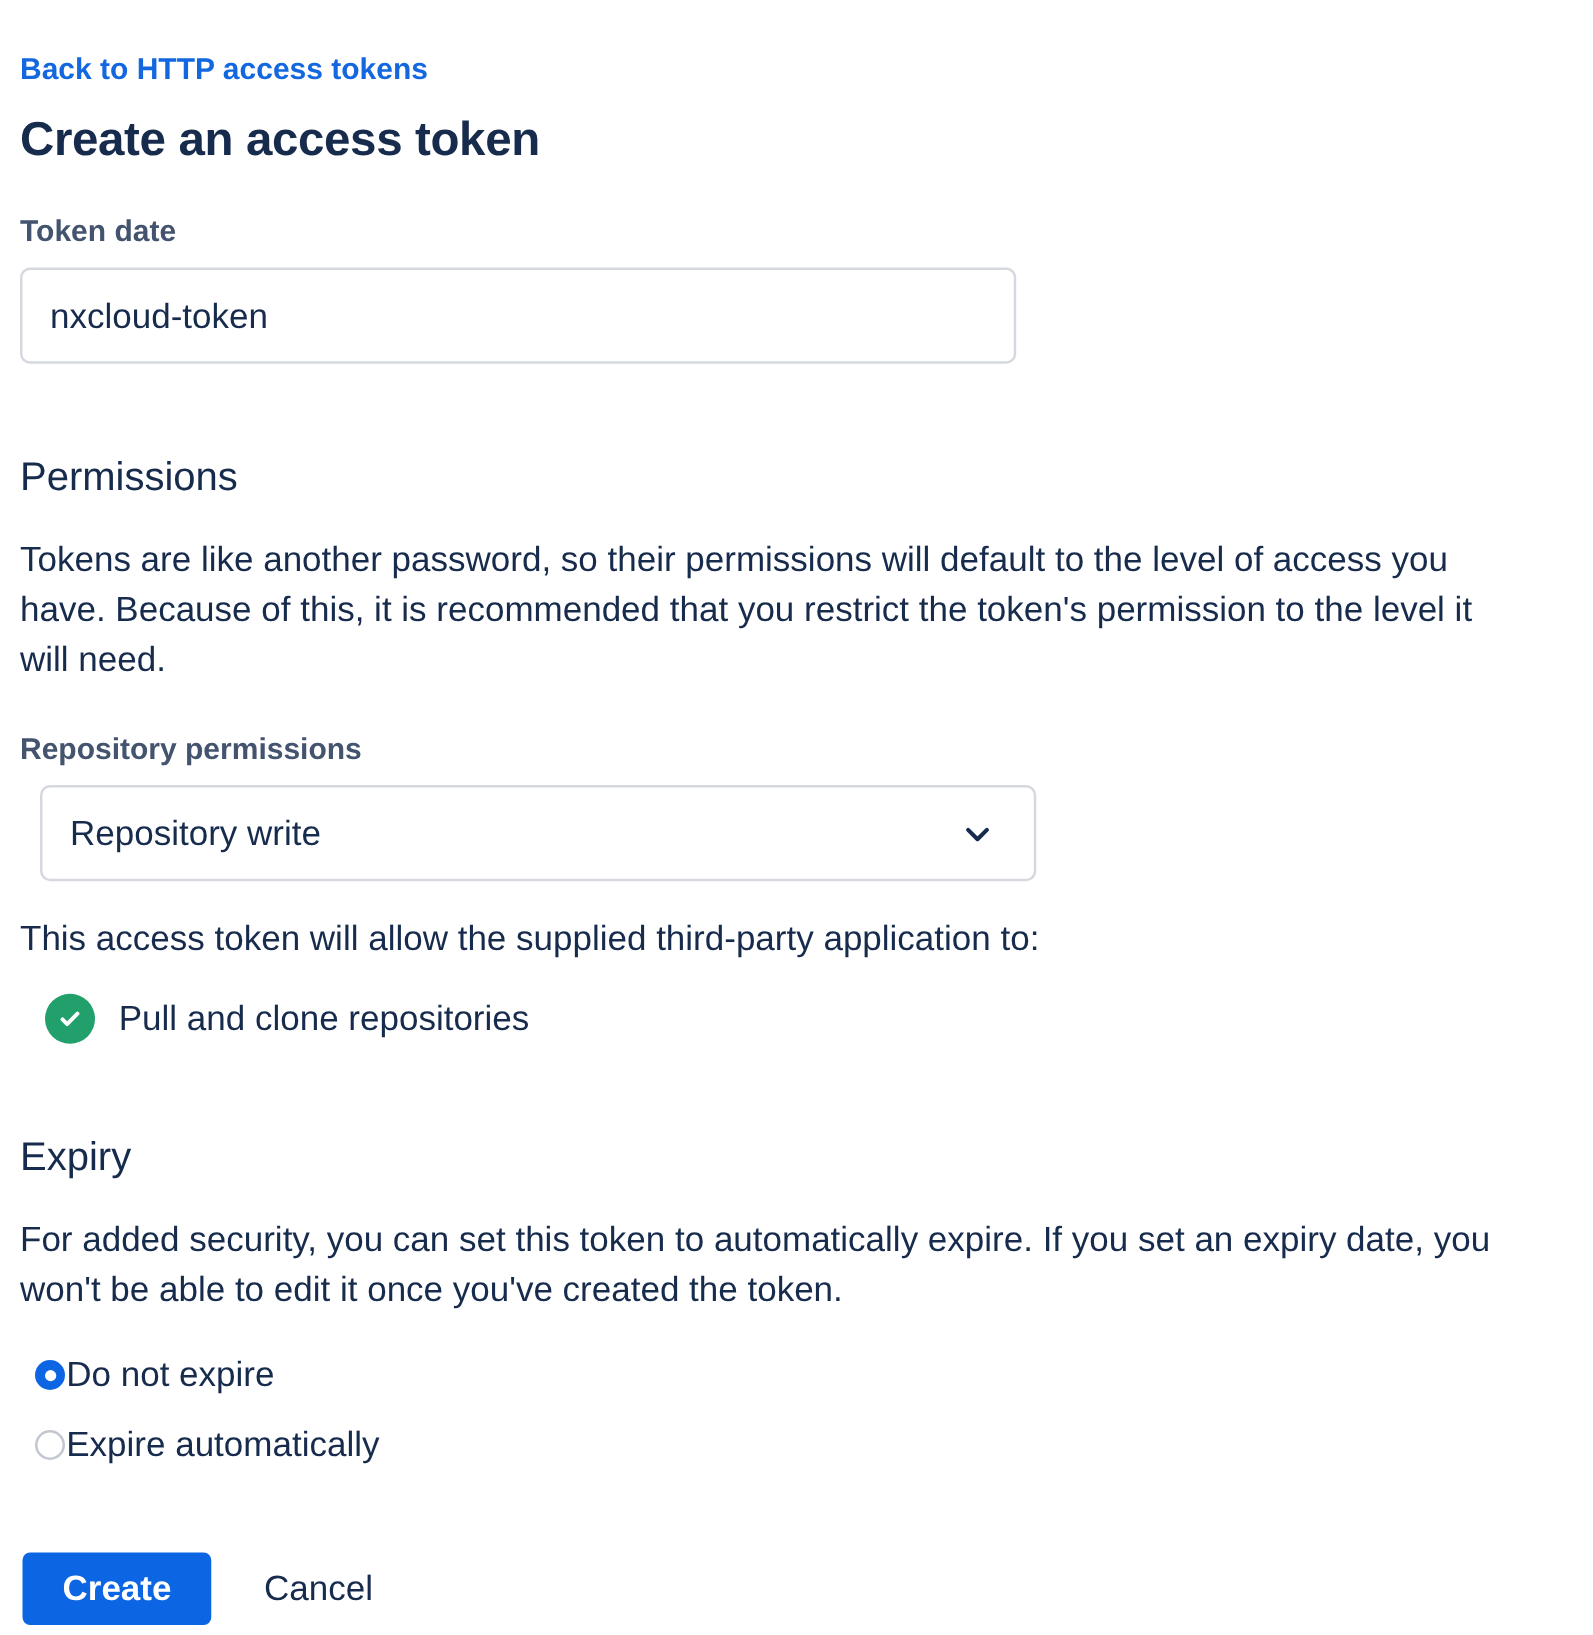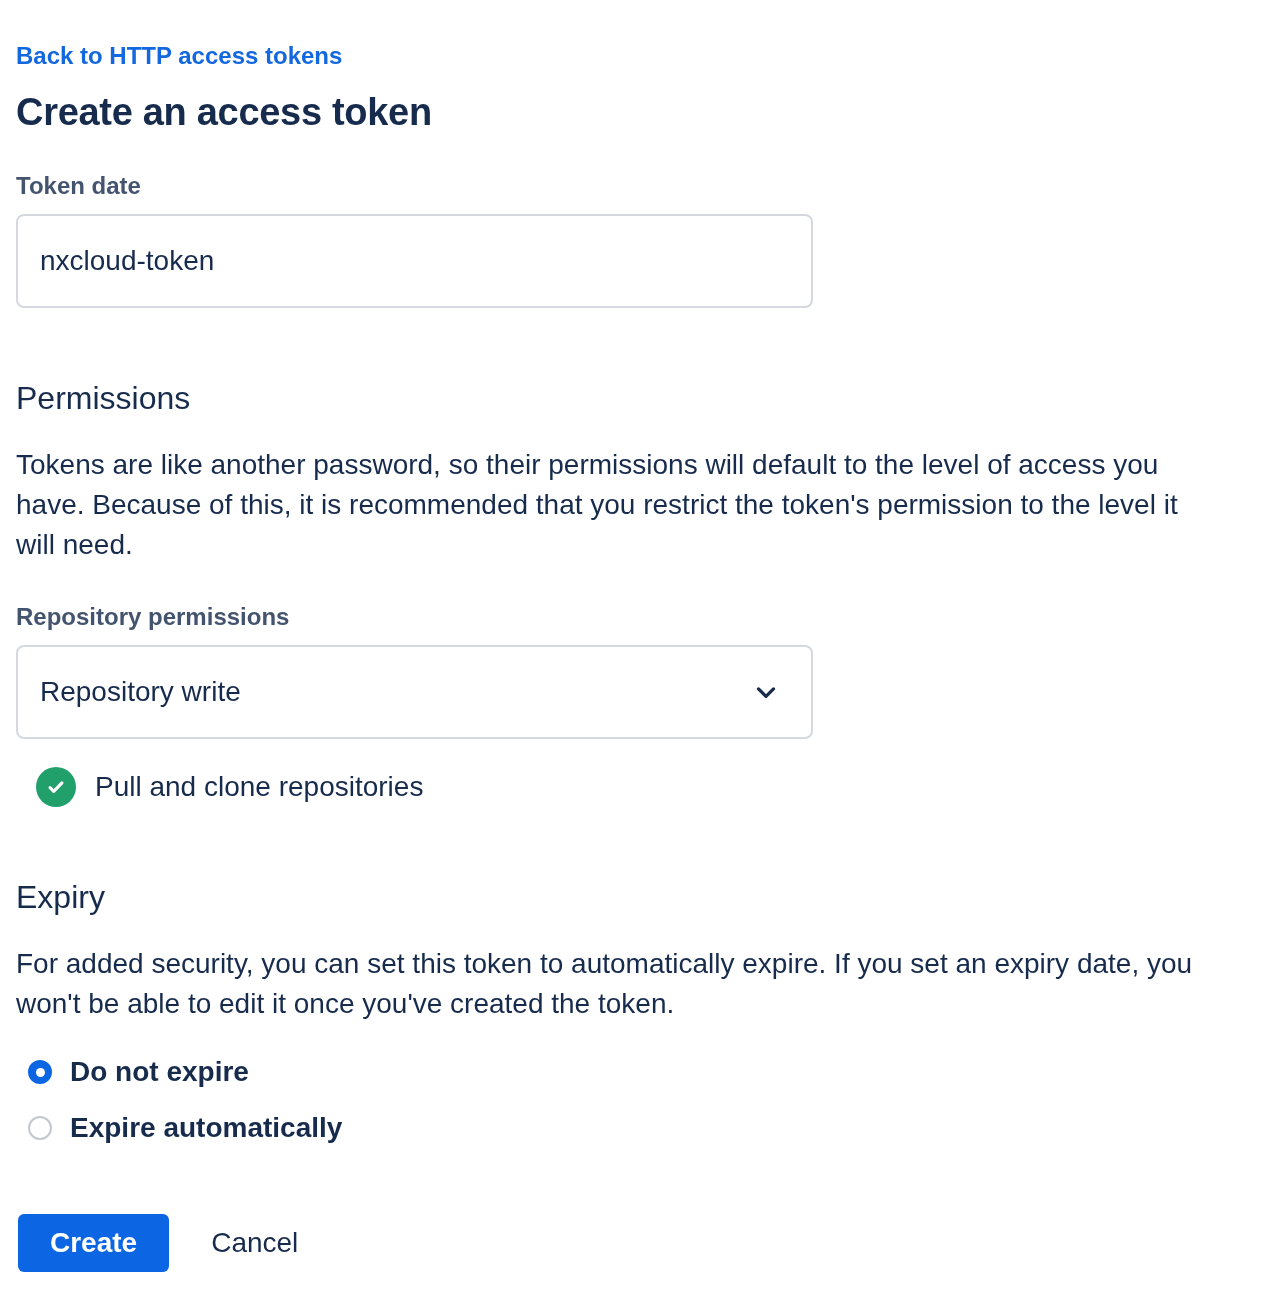--- a/index.html
+++ b/index.html
@@ -32,35 +32,36 @@
   .field-label {
     display: block;
     margin-top: 38px;
     font-size: 24px;
     font-weight: 700;
     color: #44546F;
   }
   .text-input, .select-box {
     margin-top: 14px;
     width: 797px;
-    height: 94px;
+    height: 77px;
     border: 2px solid #D5D9DF;
     border-radius: 8px;
     background: #ffffff;
     font-family: "Liberation Sans", sans-serif;
     font-size: 28px;
     color: #172B4D;
     padding: 0 22px;
     outline: none;
   }
   .select-box {
     display: flex;
     align-items: center;
     justify-content: space-between;
     cursor: pointer;
+    margin-left: 16px;
   }
   .chevron-wrap { display: flex; align-items: center; padding-right: 8px; }
   h2.section-heading {
     margin-top: 72px;
     font-size: 32px;
     font-weight: 500;
     color: #172B4D;
   }
   p.section-desc {
     margin-top: 28px;
@@ -117,24 +118,23 @@
     border: none;
     background: #0C66E4;
   }
   .radio-dot {
     width: 9px;
     height: 9px;
     border-radius: 50%;
     background: #ffffff;
   }
   .radio-label {
-    margin-left: 18px;
-    font-size: 28px;
-    color: #172B4D;
-    font-weight: bold;
+    margin-left: 1px;
+    font-size: 28px;
+    color: #172B4D;
   }
   .actions {
     margin-top: 70px;
     display: flex;
     align-items: center;
   }
   .btn-primary {
     height: 58px;
     padding: 0 32px;
     border: none;
@@ -182,20 +182,21 @@
 
   <div class="select-box">
     <span>Repository write</span>
     <span class="chevron-wrap">
       <svg width="30" height="30" viewBox="0 0 24 24">
         <path d="M6 9.5l6 6 6-6" fill="none" stroke="#172B4D" stroke-width="2.6" stroke-linecap="round" stroke-linejoin="round"></path>
       </svg>
     </span>
   </div>
 
+  <div class="allows-intro">This access token will allow the supplied third-party application to:</div>
 
   <div class="allow-list">
     <div class="allow-item">
       <span class="check-circle">
         <svg width="22" height="22" viewBox="0 0 24 24">
           <path d="M5.5 12.6l4 4.1 9-9.2" fill="none" stroke="#ffffff" stroke-width="3.4" stroke-linecap="round" stroke-linejoin="round"></path>
         </svg>
       </span>
       <span class="allow-label">Pull and clone repositories</span>
     </div>

